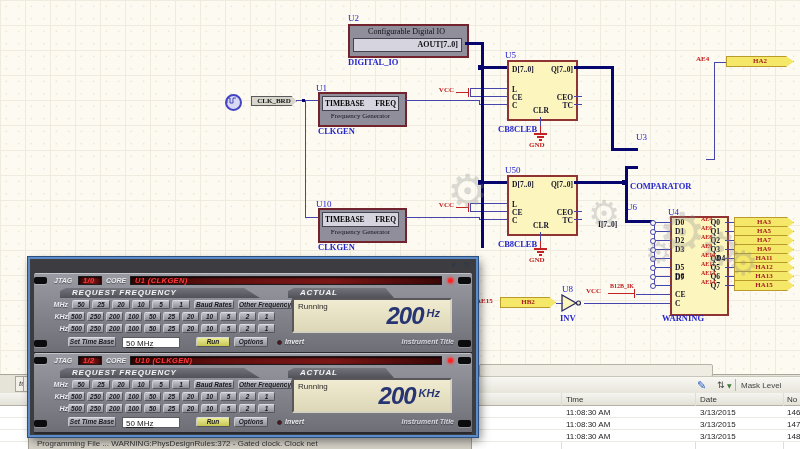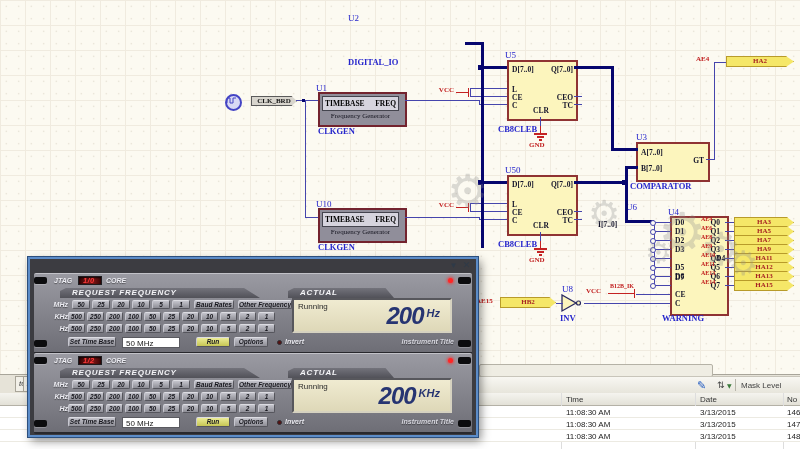--- a/index.html
+++ b/index.html
@@ -55,21 +55,21 @@
     font:italic bold 7.5px "Liberation Sans",sans-serif;line-height:8px;padding-left:4px;letter-spacing:.4px;box-sizing:border-box;}
   .banner{position:absolute;background:linear-gradient(#73737b,#515158);color:#f4f4f7;
     font:italic bold 8px "Liberation Sans",sans-serif;line-height:10px;letter-spacing:.8px;padding-left:12px;
     clip-path:polygon(0 100%,0 30%,6px 0,92% 0,100% 100%);box-sizing:border-box;}
   .fbtn{position:absolute;background:linear-gradient(#c4c4cc,#8e8e96);border:1px solid #55555c;
     border-top-color:#dcdce2;border-left-color:#c8c8d0;border-radius:2px;color:#17171d;
     font:italic bold 6.5px "Liberation Sans",sans-serif;text-align:center;line-height:7px;box-sizing:border-box;
     overflow:hidden;}
   .fbtn.run{background:linear-gradient(#ecec96,#c6c654);}
   .tb-field{position:absolute;background:#fff;border:1px solid #5a5a60;font:8px "Liberation Sans",sans-serif;
-    color:#222;line-height:9px;padding:1px 0 0 3px;box-sizing:border-box;}
+    color:#222;line-height:9px;padding:1px 0 0 3px;box-sizing:border-box;text-decoration:underline;}
   .led-red{position:absolute;background:#ff2626;border-radius:50%;box-shadow:0 0 3px 1px rgba(255,40,40,.7);}
   .led-dark{position:absolute;background:#581212;border-radius:50%;border:1px solid #2e2e33;box-sizing:border-box;}
   .lcd{position:absolute;background:linear-gradient(#f0ebd1,#ded8b8);border:2px solid;
     border-color:#57575c #d6d2c0 #d6d2c0 #57575c;box-sizing:border-box;}
   .lcd-run{position:absolute;left:4px;top:2px;font:8px "Liberation Sans",sans-serif;color:#2a2a2a;}
   .lcd-val{position:absolute;right:10px;top:4px;display:flex;align-items:flex-start;color:#273572;}
   .lcd-num{font:italic bold 24px "Liberation Sans",sans-serif;line-height:24px;letter-spacing:-1px;}
   .lcd-unit{font:italic bold 11px "Liberation Sans",sans-serif;margin-left:3px;margin-top:3px;}
   
   .dock-bg{position:absolute;left:0;top:374px;width:800px;height:75px;background:#e6e3d8;border-top:1px solid #a8a59a;z-index:10;}
@@ -92,20 +92,26 @@
     border:1px solid #a39f94;border-bottom:none;font:8px "Liberation Sans",sans-serif;color:#333;
     line-height:11px;padding-left:8px;z-index:12;box-sizing:border-box;white-space:nowrap;}
   .tool-ic{position:absolute;font-family:"DejaVu Sans",sans-serif;}
 </style>
 </head>
 <body>
 
 <div id="stage">
 
   <div class="t ref" style="left:348px;top:13px">U2</div>
+  <div class="blk-gray" style="left:348px;top:24px;width:117px;height:30px">
+    <div class="t" style="left:0;top:1px;width:113px;text-align:center;font-size:8px;color:#101018">Configurable Digital IO</div>
+    <div class="inner" style="left:3px;top:12px;width:107px;height:12px">
+      <div class="t" style="right:3px;top:1px;font-size:8px;font-weight:bold;color:#101018">AOUT[7..0]</div>
+    </div>
+  </div>
   <div class="t blab" style="left:348px;top:57px">DIGITAL_IO</div>
 
   <div class="clkicon" style="left:225px;top:94px">
     <svg width="9" height="7" style="position:absolute;left:0;top:1px" viewBox="0 0 9 7">
         <polyline points="0,6 0,1 3,1 3,6 6,6 6,1 9,1" stroke="#4444c4" stroke-width="1" fill="none"></polyline>
       </svg>
   </div>
   <div class="flag flag-g" style="left:251px;top:96px;width:46px;height:10px;line-height:10px">CLK_BRD</div>
 
   <div class="t ref" style="left:316px;top:83px">U1</div>
@@ -155,25 +161,20 @@
   </div>
   <div class="t blab" style="left:498px;top:239px">CB8CLEB</div>
   <div class="t rnet" style="left:529px;top:256px">GND</div>
 
   <div class="t rnet" style="left:428px;top:86px;width:26px;text-align:right">VCC</div>
   <div class="t rnet" style="left:428px;top:201px;width:26px;text-align:right">VCC</div>
   <div class="t rnet" style="left:586px;top:287px">VCC</div>
   <div class="t rnet sm" style="left:610px;top:283px">B12B_IK</div>
 
   <div class="t ref" style="left:636px;top:132px">U3</div>
-  <div class="blk-yellow" style="left:636px;top:142px;width:70px;height:36px">
-    <div class="pin" style="left:3px;top:4px">A[7..0]</div>
-    <div class="pin" style="left:3px;top:20px">B[7..0]</div>
-    <div class="pin" style="right:4px;top:12px">GT</div>
-  </div>
   <div class="t blab" style="left:630px;top:181px">COMPARATOR</div>
 
   <div class="t ref" style="left:668px;top:207px">U4</div>
   <div class="blk-yellow" style="left:670px;top:216px;width:55px;height:96px"></div>
   <div class="t blab" style="left:662px;top:313px">WARNING</div>
 
   <div class="t ref" style="left:626px;top:202px">U6</div>
   <div class="t pin" style="left:598px;top:220px">I[7..0]</div>
 
   <div class="t ref" style="left:562px;top:284px">U8</div>
@@ -219,32 +220,34 @@
           <div class="td" style="position: absolute; left: 700px; top: 2px; width: 70px; height: 9px;">3/13/2015</div>
           <div class="td" style="position: absolute; left: 787px; top: 2px; width: 70px; height: 9px;">147</div>
         </div>
         <div class="trow" style="position: absolute; left: 0px; top: 24px; width: 800px; height: 12px;">
           <div class="td" style="position: absolute; left: 566px; top: 2px; width: 70px; height: 9px;">11:08:30 AM</div>
           <div class="td" style="position: absolute; left: 700px; top: 2px; width: 70px; height: 9px;">3/13/2015</div>
           <div class="td" style="position: absolute; left: 787px; top: 2px; width: 70px; height: 9px;">148</div>
         </div>
       </div>
   </div>
+  <div class="statusbar">Programming File ...    WARNING:PhysDesignRules:372 - Gated clock. Clock net</div>
 
   <div class="win">
     <div class="tbtn" style="right:16px">▾</div>
     <div class="tbtn" style="right:3px">✕</div>
     <div class="inst-panel" style="top:14px">
         <div class="handle" style="position: absolute; left: 0px; top: 3px; width: 13px; height: 7px;"></div>
         <div class="handle" style="position: absolute; left: 0px; top: 66px; width: 13px; height: 7px;"></div>
         <div class="handle" style="position: absolute; left: 424px; top: 3px; width: 13px; height: 7px;"></div>
         <div class="handle" style="position: absolute; left: 424px; top: 66px; width: 13px; height: 7px;"></div>
         <div class="inst-lab" style="position: absolute; left: 20px; top: 3px; width: 22px; height: 8px;">JTAG</div>
         <div class="red-disp" style="position: absolute; left: 44px; top: 2px; width: 24px; height: 9px;">1/0</div>
         <div class="inst-lab" style="position: absolute; left: 72px; top: 3px; width: 22px; height: 8px;">CORE</div>
+        <div class="red-disp" style="position: absolute; left: 96px; top: 2px; width: 312px; height: 9px;">U1 (CLKGEN)</div>
         <div class="led-red" style="position: absolute; left: 414px; top: 4px; width: 5px; height: 5px;"></div>
         <div class="banner" style="position: absolute; left: 26px; top: 14px; width: 200px; height: 10px;">REQUEST FREQUENCY</div>
         <div class="banner" style="position: absolute; left: 254px; top: 14px; width: 106px; height: 10px;">ACTUAL FREQUENCY</div>
         <div class="inst-lab unit" style="position: absolute; left: 8px; top: 27px; width: 26px; height: 8px;">MHz</div>
         <div class="fbtn" style="position: absolute; left: 38px; top: 26px; width: 18px; height: 9px;">50</div>
         <div class="fbtn" style="position: absolute; left: 58px; top: 26px; width: 18px; height: 9px;">25</div>
         <div class="fbtn" style="position: absolute; left: 78px; top: 26px; width: 18px; height: 9px;">20</div>
         <div class="fbtn" style="position: absolute; left: 98px; top: 26px; width: 18px; height: 9px;">10</div>
         <div class="fbtn" style="position: absolute; left: 118px; top: 26px; width: 18px; height: 9px;">5</div>
         <div class="fbtn" style="position: absolute; left: 138px; top: 26px; width: 18px; height: 9px;">1</div>
@@ -290,20 +293,21 @@
         </div>
       </div>
     <div class="inst-panel" style="top:94px">
         <div class="handle" style="position: absolute; left: 0px; top: 3px; width: 13px; height: 7px;"></div>
         <div class="handle" style="position: absolute; left: 0px; top: 66px; width: 13px; height: 7px;"></div>
         <div class="handle" style="position: absolute; left: 424px; top: 3px; width: 13px; height: 7px;"></div>
         <div class="handle" style="position: absolute; left: 424px; top: 66px; width: 13px; height: 7px;"></div>
         <div class="inst-lab" style="position: absolute; left: 20px; top: 3px; width: 22px; height: 8px;">JTAG</div>
         <div class="red-disp" style="position: absolute; left: 44px; top: 2px; width: 24px; height: 9px;">1/2</div>
         <div class="inst-lab" style="position: absolute; left: 72px; top: 3px; width: 22px; height: 8px;">CORE</div>
+        <div class="red-disp" style="position: absolute; left: 96px; top: 2px; width: 312px; height: 9px;">U10 (CLKGEN)</div>
         <div class="led-red" style="position: absolute; left: 414px; top: 4px; width: 5px; height: 5px;"></div>
         <div class="banner" style="position: absolute; left: 26px; top: 14px; width: 200px; height: 10px;">REQUEST FREQUENCY</div>
         <div class="banner" style="position: absolute; left: 254px; top: 14px; width: 106px; height: 10px;">ACTUAL FREQUENCY</div>
         <div class="inst-lab unit" style="position: absolute; left: 8px; top: 27px; width: 26px; height: 8px;">MHz</div>
         <div class="fbtn" style="position: absolute; left: 38px; top: 26px; width: 18px; height: 9px;">50</div>
         <div class="fbtn" style="position: absolute; left: 58px; top: 26px; width: 18px; height: 9px;">25</div>
         <div class="fbtn" style="position: absolute; left: 78px; top: 26px; width: 18px; height: 9px;">20</div>
         <div class="fbtn" style="position: absolute; left: 98px; top: 26px; width: 18px; height: 9px;">10</div>
         <div class="fbtn" style="position: absolute; left: 118px; top: 26px; width: 18px; height: 9px;">5</div>
         <div class="fbtn" style="position: absolute; left: 138px; top: 26px; width: 18px; height: 9px;">1</div>

